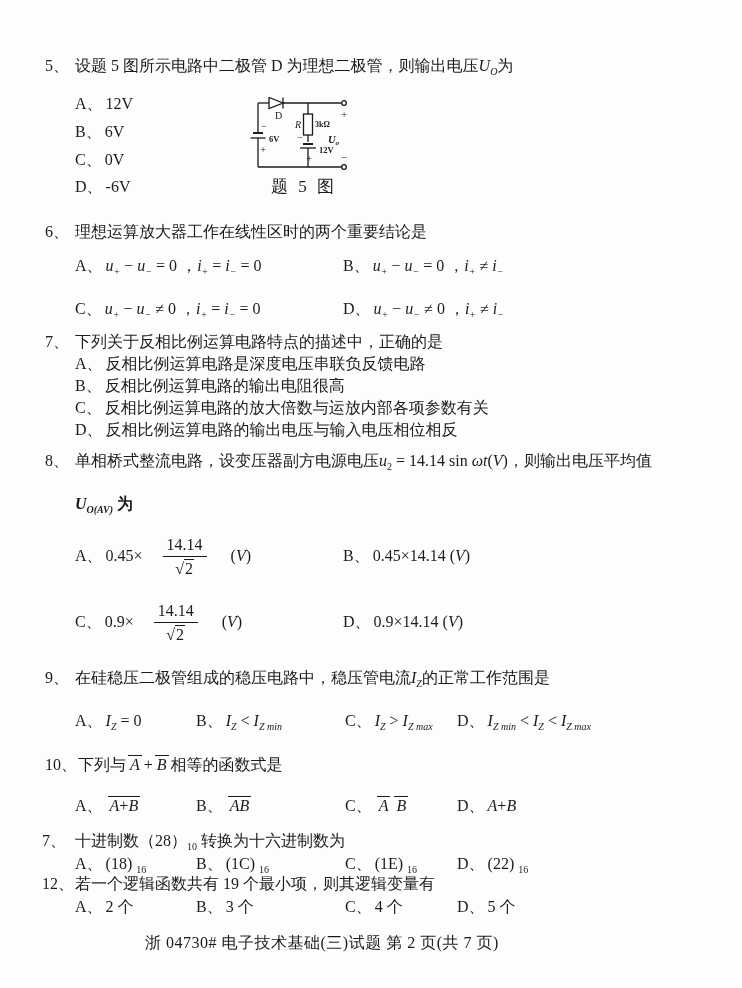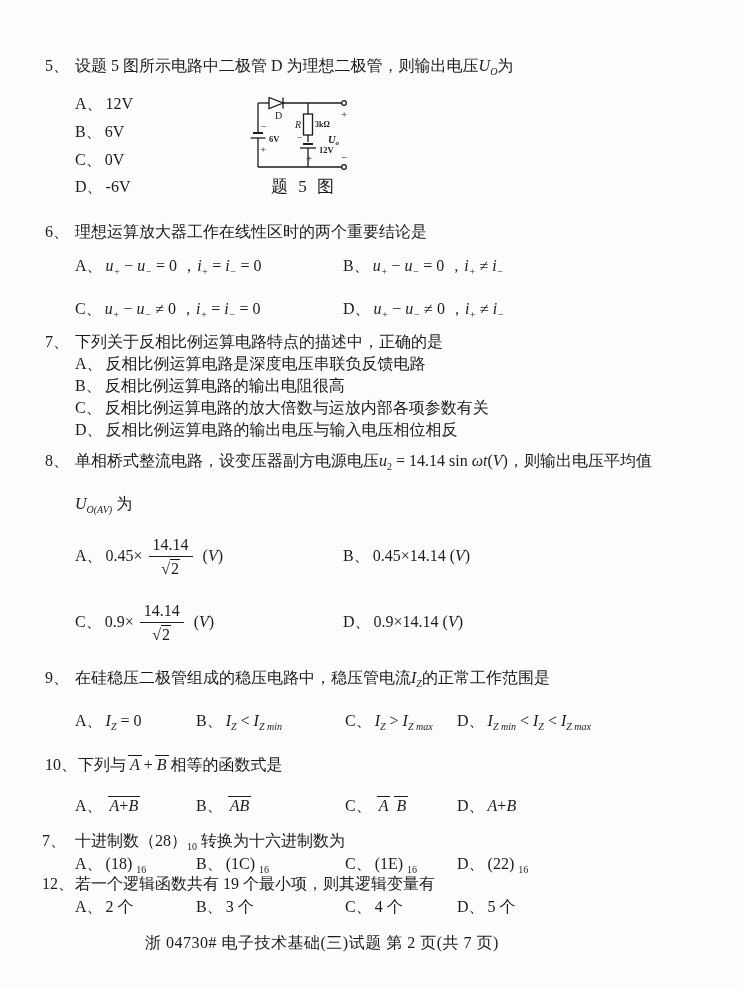--- a/index.html
+++ b/index.html
@@ -2,30 +2,30 @@
 <html><head>
 <meta charset="utf-8">
 <style>
   html,body { margin:0; padding:0; }
   body {
     width:742px; height:988px; position:relative;
     background:#fdfdfd; color:#1b1b1b;
     font-family:"Liberation Serif","DejaVu Serif",serif;
     font-size:16px; overflow:hidden;
   }
-  .abs { position:absolute; white-space:nowrap; }
+  .abs { position:absolute; white-space:nowrap;font-weight:bold; }
   .q { position:absolute; display:flex; white-space:nowrap; }
   .qn { flex:none; width:30px; }
   .qn.w { width:33px; }
   .opt { position:absolute; white-space:nowrap; }
   .lbl { margin-right:3px; }
   .mi { font-style:italic; }
   sub { font-size:10px; line-height:0; }
   .mov { display:inline-block; border-top:1.2px solid currentColor; padding:1px 2px 0 2px; line-height:1.05; margin:0 2px; }
-  .mfrac { display:inline-block; vertical-align:middle; text-align:center; margin:0 6px; }
+  .mfrac { display:inline-block; vertical-align:middle; text-align:center; margin:0 20px; }
   .mnum { display:block; padding:0 4px 2px 4px; }
   .mden { display:block; border-top:1.3px solid currentColor; padding:3px 4px 0 4px; }
   .msqrt { white-space:nowrap; }
   .mradi { border-top:1.2px solid currentColor; padding:0 1px; }
   .figcap { position:absolute; letter-spacing:3px; font-size:17px;font-family:Liberation Serif, serif; }
   .footer { position:absolute; font-size:16px; letter-spacing:0.5px; }
   svg text { font-family:"Liberation Serif","DejaVu Serif",serif; fill:#1b1b1b; }
   svg { position:absolute; }
 </style>
 </head>

